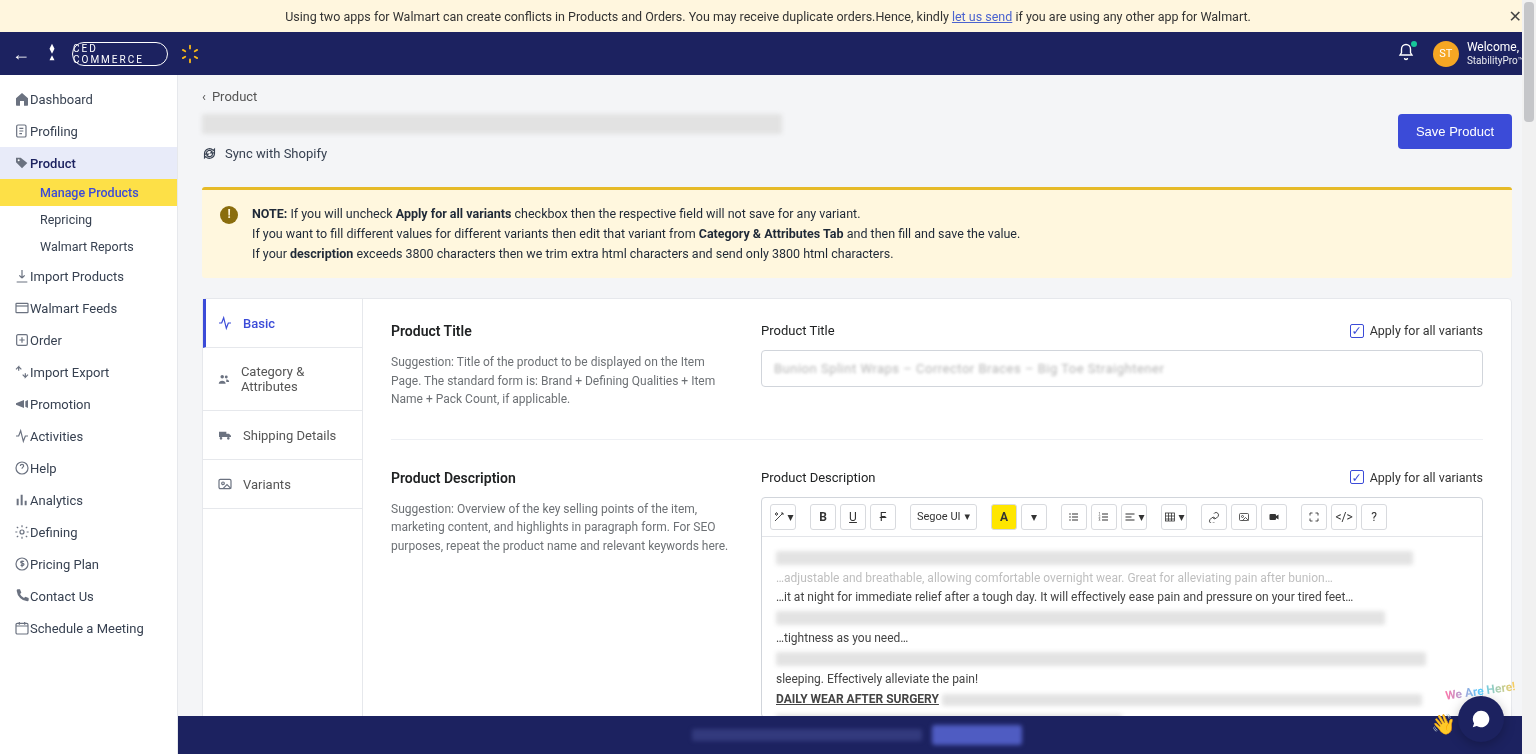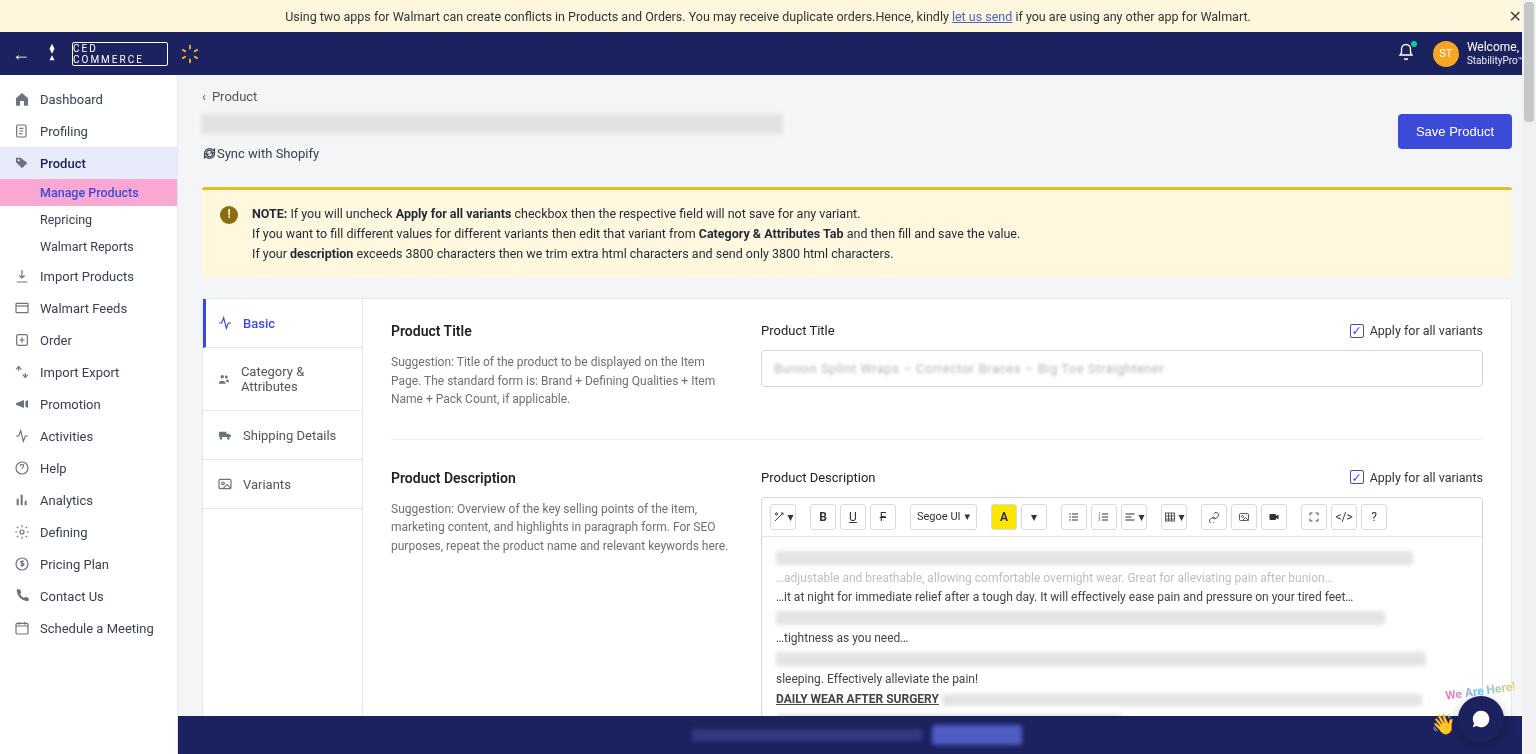--- a/index.html
+++ b/index.html
@@ -9,45 +9,45 @@
 
   
   .alert-bar { height: 32px; background: #fff6de; display: flex; align-items: center; justify-content: center; position: relative; font-size: 12.5px; color: #333; }
   .alert-bar .link { color: #4b63cf; text-decoration: underline; cursor: pointer; }
   .alert-close { position: absolute; right: 14px; top: 50%; transform: translateY(-50%); font-size: 16px; color: #444; cursor: pointer; }
 
   
   .navbar { height: 43px; background: #1c2260; display: flex; align-items: center; padding: 0 12px; color: #fff; }
   .nav-back { font-size: 18px; margin-right: 12px; cursor: pointer; }
   .brand { display: flex; align-items: center; gap: 10px; }
-  .brand-logo { width: 96px; height: 24px; border: 1px solid #fff; border-radius: 2px; display: flex; align-items: center; justify-content: center; letter-spacing: 2px; font-size: 10px; }
+  .brand-logo { width: 96px; height: 24px; border: 1px solid #fff; border-radius: 12px; display: flex; align-items: center; justify-content: center; letter-spacing: 2px; font-size: 10px; }
   .brand-spark { width: 24px; height: 24px; display: flex; align-items: center; justify-content: center; }
   .nav-spacer { flex: 1; }
   .bell-wrap { position: relative; margin-right: 18px; cursor: pointer; }
   .bell-dot { position: absolute; top: -2px; right: -2px; width: 6px; height: 6px; border-radius: 50%; background: #16c79a; }
   .avatar { width: 26px; height: 26px; border-radius: 50%; background: #f5a623; color: #fff; font-size: 11px; display: flex; align-items: center; justify-content: center; margin-right: 8px; }
   .welcome-block { line-height: 1.1; font-size: 12px; }
   .welcome-block .sub { font-size: 10px; opacity: .9; white-space: nowrap; overflow: hidden; max-width: 60px; text-overflow: clip; }
 
   
   .body { flex: 1; display: flex; overflow: hidden; }
   .sidebar { width: 178px; background: #ffffff; border-right: 1px solid #e6e8ec; overflow-y: auto; padding-top: 8px; }
-  .side-item { display: flex; align-items: center; gap: 10px; padding: 8px 14px; font-size: 13px; color: #374151; cursor: pointer; }
+  .side-item { display: flex; align-items: center; padding: 8px 14px; font-size: 13px; color: #374151; cursor: pointer; }
   .side-item svg { flex: none; color: #6b7280; }
   .side-item.active { background: #e8ebf9; color: #1c2260; font-weight: 500; }
   .side-sub { padding-left: 40px; font-size: 12.5px; padding-top: 6px; padding-bottom: 6px; cursor: pointer; color: #374151; }
-  .side-sub.active { background: #f9a8d4; color: #3b4bd8; font-weight: 500; }
+  .side-sub.active { background: #fde047; color: #3b4bd8; font-weight: 500; }
 
   .content { flex: 1; overflow-y: auto; padding: 14px 24px; position: relative; }
 
   .breadcrumb { display: flex; align-items: center; gap: 6px; font-size: 13px; color: #555; cursor: pointer; }
   .page-head { display: flex; align-items: flex-start; margin-top: 10px; }
   .title-area { flex: 1; }
   .title-blur { width: 580px; height: 20px; background: #e2e2e2; filter: blur(2px); border-radius: 2px; margin-bottom: 12px; }
-  .sync-row { display: flex; align-items: center; font-size: 13px; color: #374151; cursor: pointer; }
+  .sync-row { display: flex; align-items: center; gap: 8px; font-size: 13px; color: #374151; cursor: pointer; }
   .save-btn { background: #3b4bd8; color: #fff; border: none; padding: 10px 18px; border-radius: 4px; font-size: 13px; cursor: pointer; }
 
   .note-card { margin-top: 26px; background: #fff7de; border-top: 3px solid #e6ba27; border-radius: 3px; padding: 14px 18px; display: flex; gap: 14px; font-size: 12.5px; line-height: 1.6; }
   .note-icon { width: 18px; height: 18px; border-radius: 50%; background: #8a6d0d; color: #fff7de; display: flex; align-items: center; justify-content: center; font-size: 12px; font-weight: bold; flex: none; margin-top: 2px; }
 
   .product-card { margin-top: 20px; background: #fff; border: 1px solid #e6e8ec; border-radius: 4px; display: flex; }
   .tabs-col { width: 160px; border-right: 1px solid #e6e8ec; }
   .vtab { display: flex; align-items: center; gap: 10px; padding: 16px 14px; border-bottom: 1px solid #e6e8ec; font-size: 13px; color: #555; cursor: pointer; }
   .vtab.active { border-left: 3px solid #3b4bd8; color: #3b4bd8; font-weight: 500; padding-left: 11px; background: #fff; }
   .vtab svg { color: inherit; }

